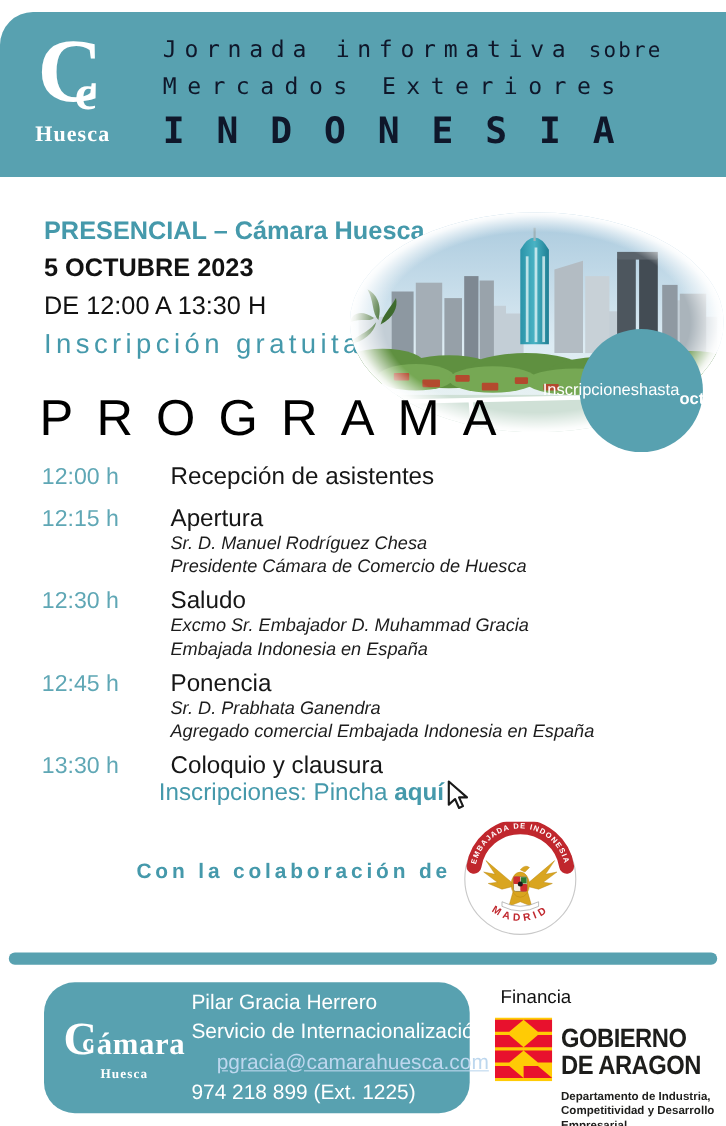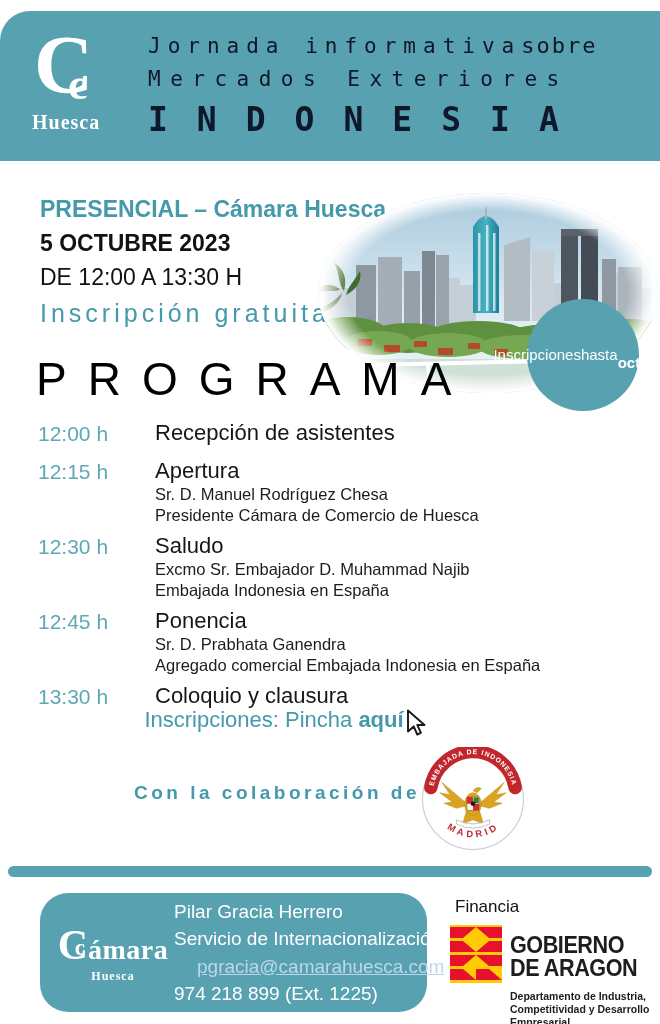--- a/index.html
+++ b/index.html
@@ -13,21 +13,21 @@
     position:absolute; left:0; top:11px; width:660px; height:150px;
     background:#58a1b0; border-radius:30px 0 0 0;
   }
   .cc-logo { position:absolute; left:30px; top:10px; width:110px; color:#fff; }
   .cc-big { font-family:"Liberation Serif", serif; font-size:82px; line-height:88px; font-weight:700; position:relative; display:inline-block; margin-left:4px;}
   .cc-small { font-family:"Liberation Serif", serif; font-size:44px; font-weight:700; position:absolute; left:34px; top:20px; }
   .cc-city { font-family:"Liberation Serif", serif; font-size:20px; font-weight:700; letter-spacing:1px; margin-top:2px; margin-left:2px; }
   .header-title { position:absolute; left:148px; top:22px; color:#0f172a; font-family:"DejaVu Sans Mono", monospace; }
   .ht-line1 { display:flex; align-items:baseline; }
   .ht-l1-main { font-size:21px; letter-spacing:7px; }
-  .ht-l1-suffix { font-size:22px; letter-spacing:2px; }
+  .ht-l1-suffix { font-size:19px; letter-spacing:2px; margin-left:14px; }
   .ht-line2 { font-size:21px; letter-spacing:9.5px; margin-top:9px; }
   .ht-line3 { font-size:33px; font-weight:700; letter-spacing:29px; margin-top:9px; }
   
   .event { position:absolute; left:40px; top:196px; }
   .ev-mode { color:#4599ab; font-size:23px; font-weight:700; margin-bottom:7px; }
   .ev-date { color:#121212; font-size:23px; font-weight:700; margin-bottom:7px; }
   .ev-time { color:#121212; font-size:23px; margin-bottom:8px; }
   .ev-free { color:#4599ab; font-size:25px; letter-spacing:4px; }
   
   .oval {
@@ -42,28 +42,28 @@
     text-align:center; z-index:5;
   }
   .badge div { font-size:15px; line-height:16px; margin:5px 0; }
   .badge .b3 { font-weight:700; }
   
   .prog-title { position:absolute; left:36px; top:352px; color:#000000; font-size:46px; letter-spacing:21px; }
   .prog-list { position:absolute; left:38px; top:420px; width:585px; }
   .prog-row { display:flex; margin-bottom:7px; }
   .prog-time { width:117px; flex:0 0 117px; color:#5fa7b5; font-size:21px; padding-top:2px; }
   .prog-item-title { color:#161616; font-size:22px; line-height:26px; }
-  .prog-detail { color:#1c1c1c; font-size:16.5px; line-height:21px; }
+  .prog-detail { color:#1c1c1c; font-size:16.5px; font-style:italic; line-height:21px; }
   .prog-row.gap { margin-bottom:12px; }
   
   .insc { position:absolute; left:0; top:707px; width:573px; text-align:center; color:#4599ab; font-size:22px; }
   .insc .lnk { font-weight:700; cursor:pointer; }
   .cursor-ic { display:inline-block; vertical-align:-9px; margin-left:1px; }
   
-  .collab-label { position:absolute; left:134px; top:782px; color:#4599ab; font-size:19px; font-weight:700; letter-spacing:3.5px; }
+  .collab-label { position:absolute; left:124px; top:782px; color:#4599ab; font-size:19px; font-weight:700; letter-spacing:3.5px; }
   .embassy { position:absolute; left:421px; top:747px; width:104px; height:104px; }
   
   .foot-bar { position:absolute; left:8px; top:866px; width:644px; height:11px; background:#58a1b0; border-radius:6px; }
   .foot-box {
     position:absolute; left:40px; top:893px; width:387px; height:119px;
     background:#58a1b0; border-radius:28px; color:#fff;
     display:flex; align-items:center; padding-left:12px;
   }
   .cam-logo { width:122px; flex:0 0 122px; text-align:center; font-family:"Liberation Serif", serif; }
   .cam-word { position:relative; display:inline-block; }
@@ -224,21 +224,21 @@
       <div class="prog-body">
         <div class="prog-item-title">Apertura</div>
         <div class="prog-detail">Sr. D. Manuel Rodríguez Chesa</div>
         <div class="prog-detail">Presidente Cámara de Comercio de Huesca</div>
       </div>
     </div>
     <div class="prog-row">
       <div class="prog-time">12:30 h</div>
       <div class="prog-body">
         <div class="prog-item-title">Saludo</div>
-        <div class="prog-detail">Excmo Sr. Embajador D. Muhammad Najib</div>
+        <div class="prog-detail">Excmo Sr. Embajador D. Muhammad Gracia</div>
         <div class="prog-detail">Embajada Indonesia en España</div>
       </div>
     </div>
     <div class="prog-row">
       <div class="prog-time">12:45 h</div>
       <div class="prog-body">
         <div class="prog-item-title">Ponencia</div>
         <div class="prog-detail">Sr. D. Prabhata Ganendra</div>
         <div class="prog-detail">Agregado comercial Embajada Indonesia en España</div>
       </div>

